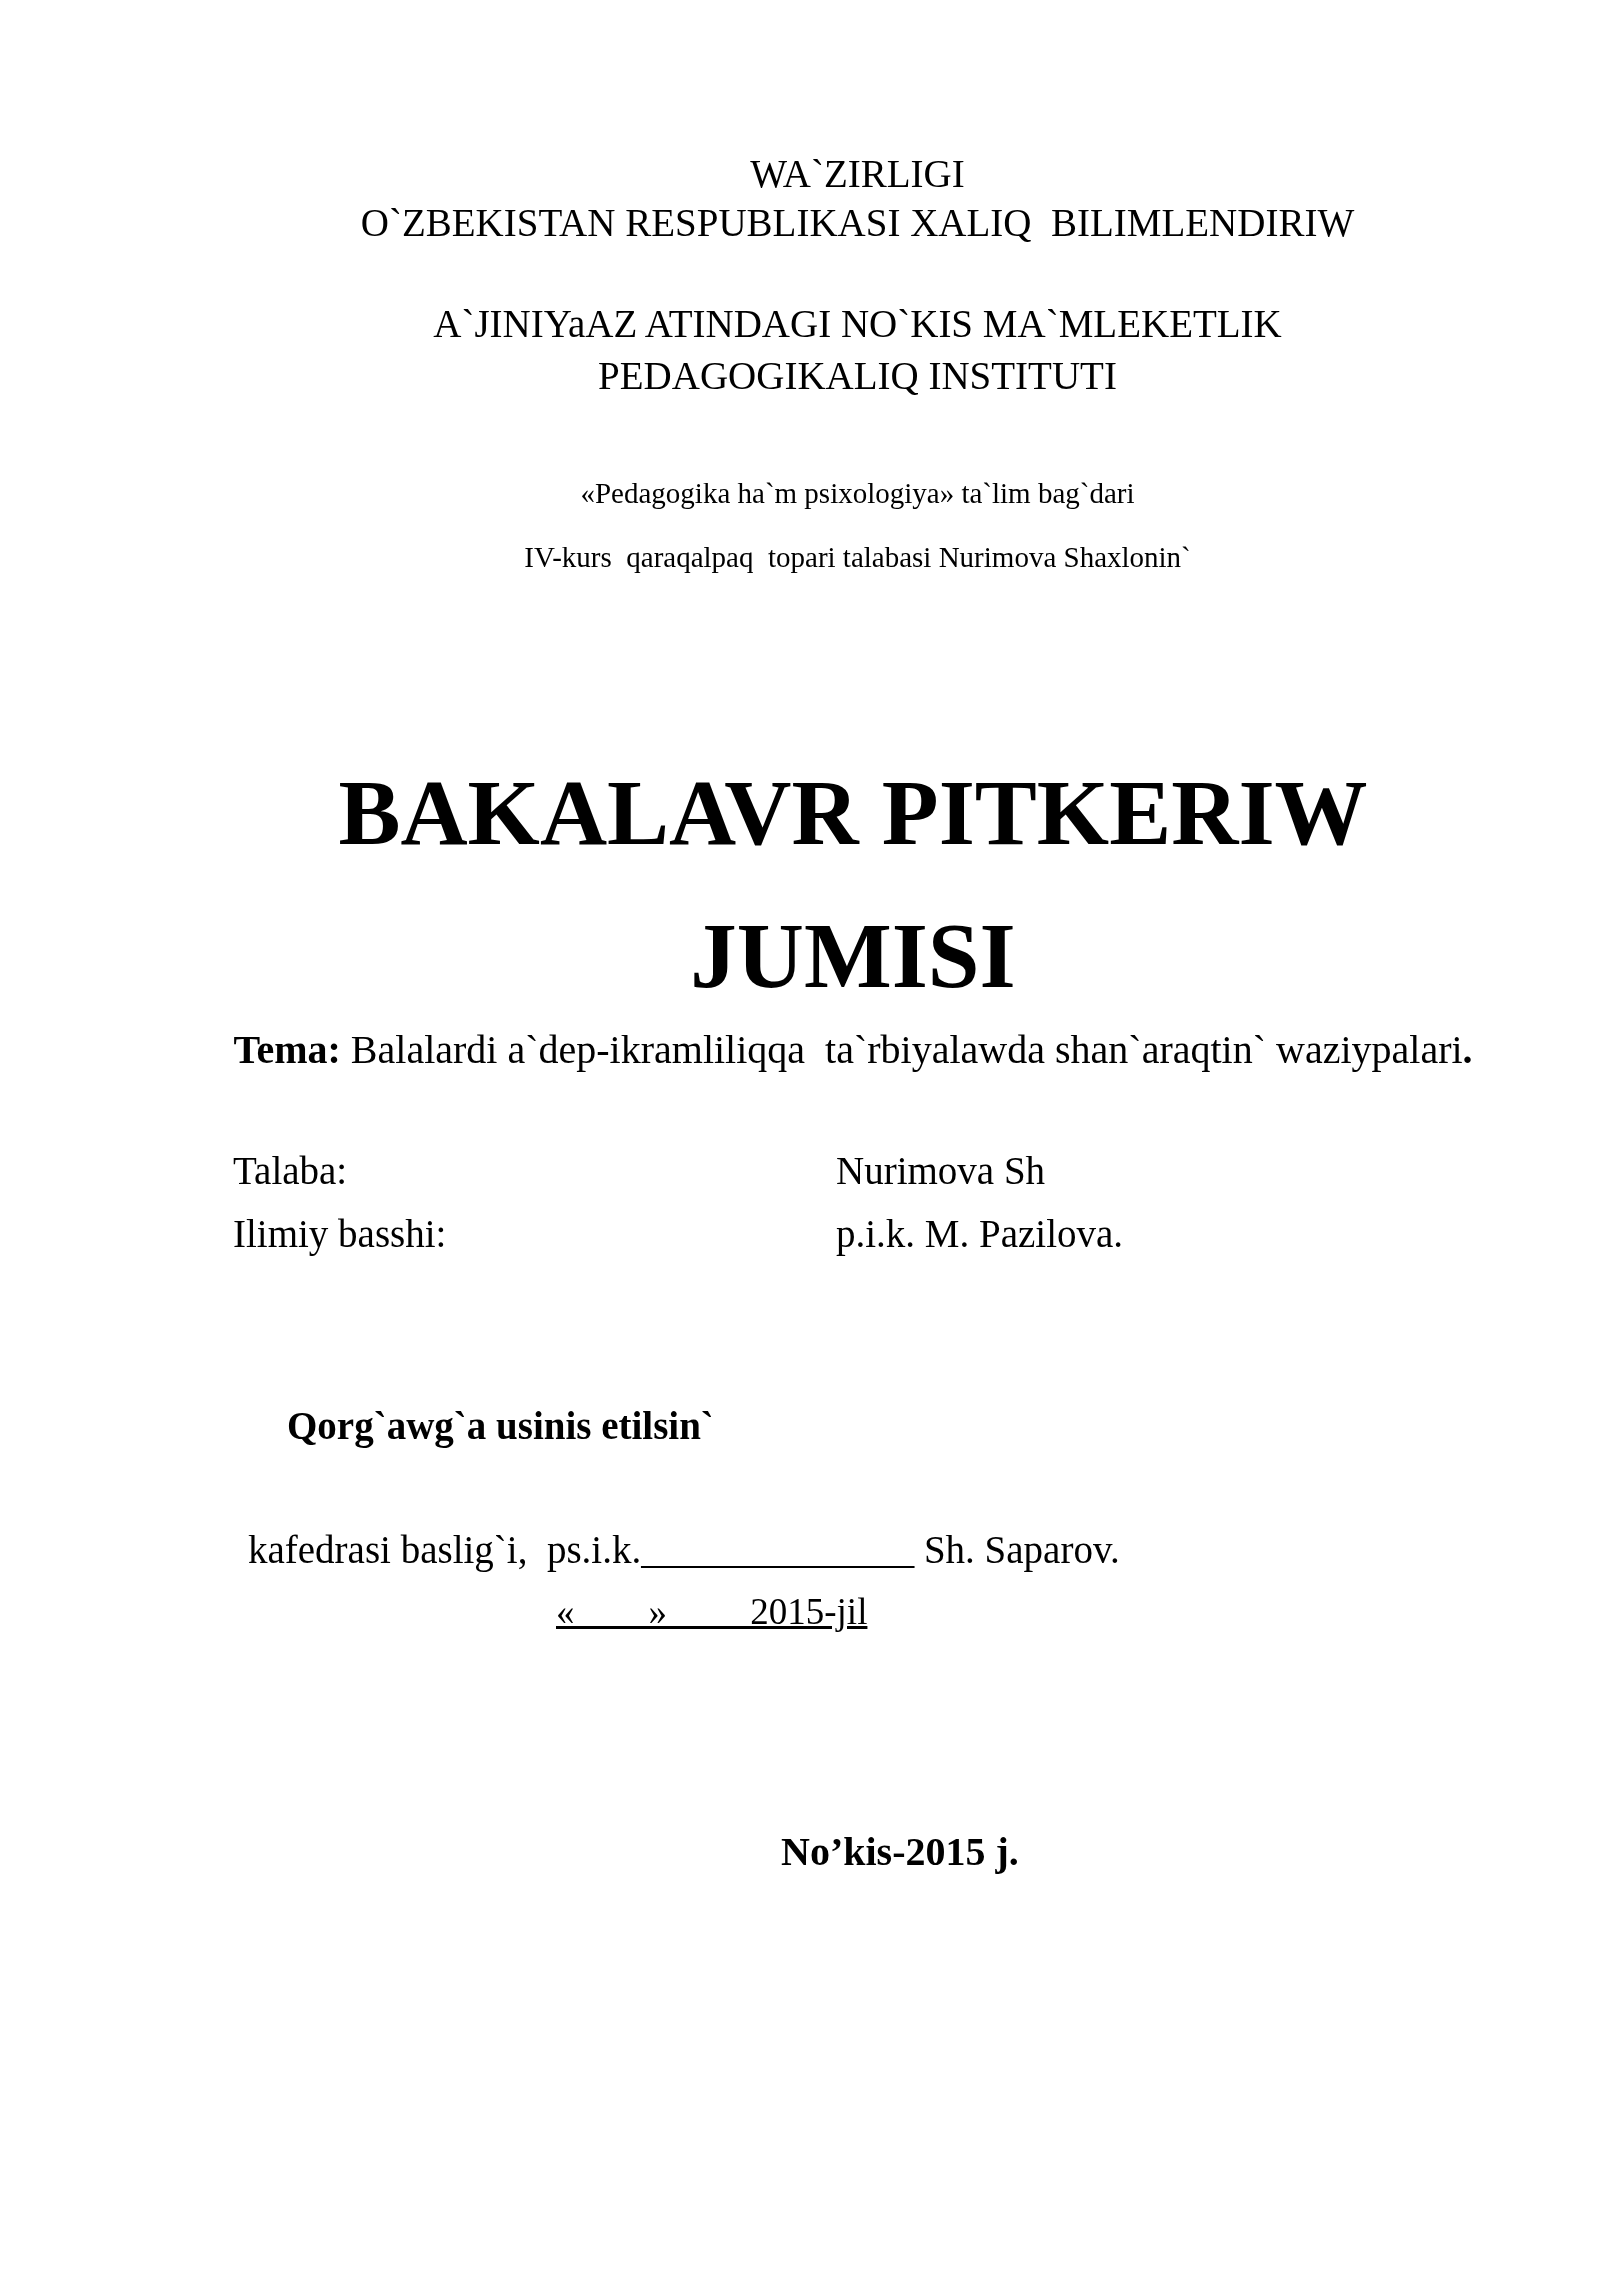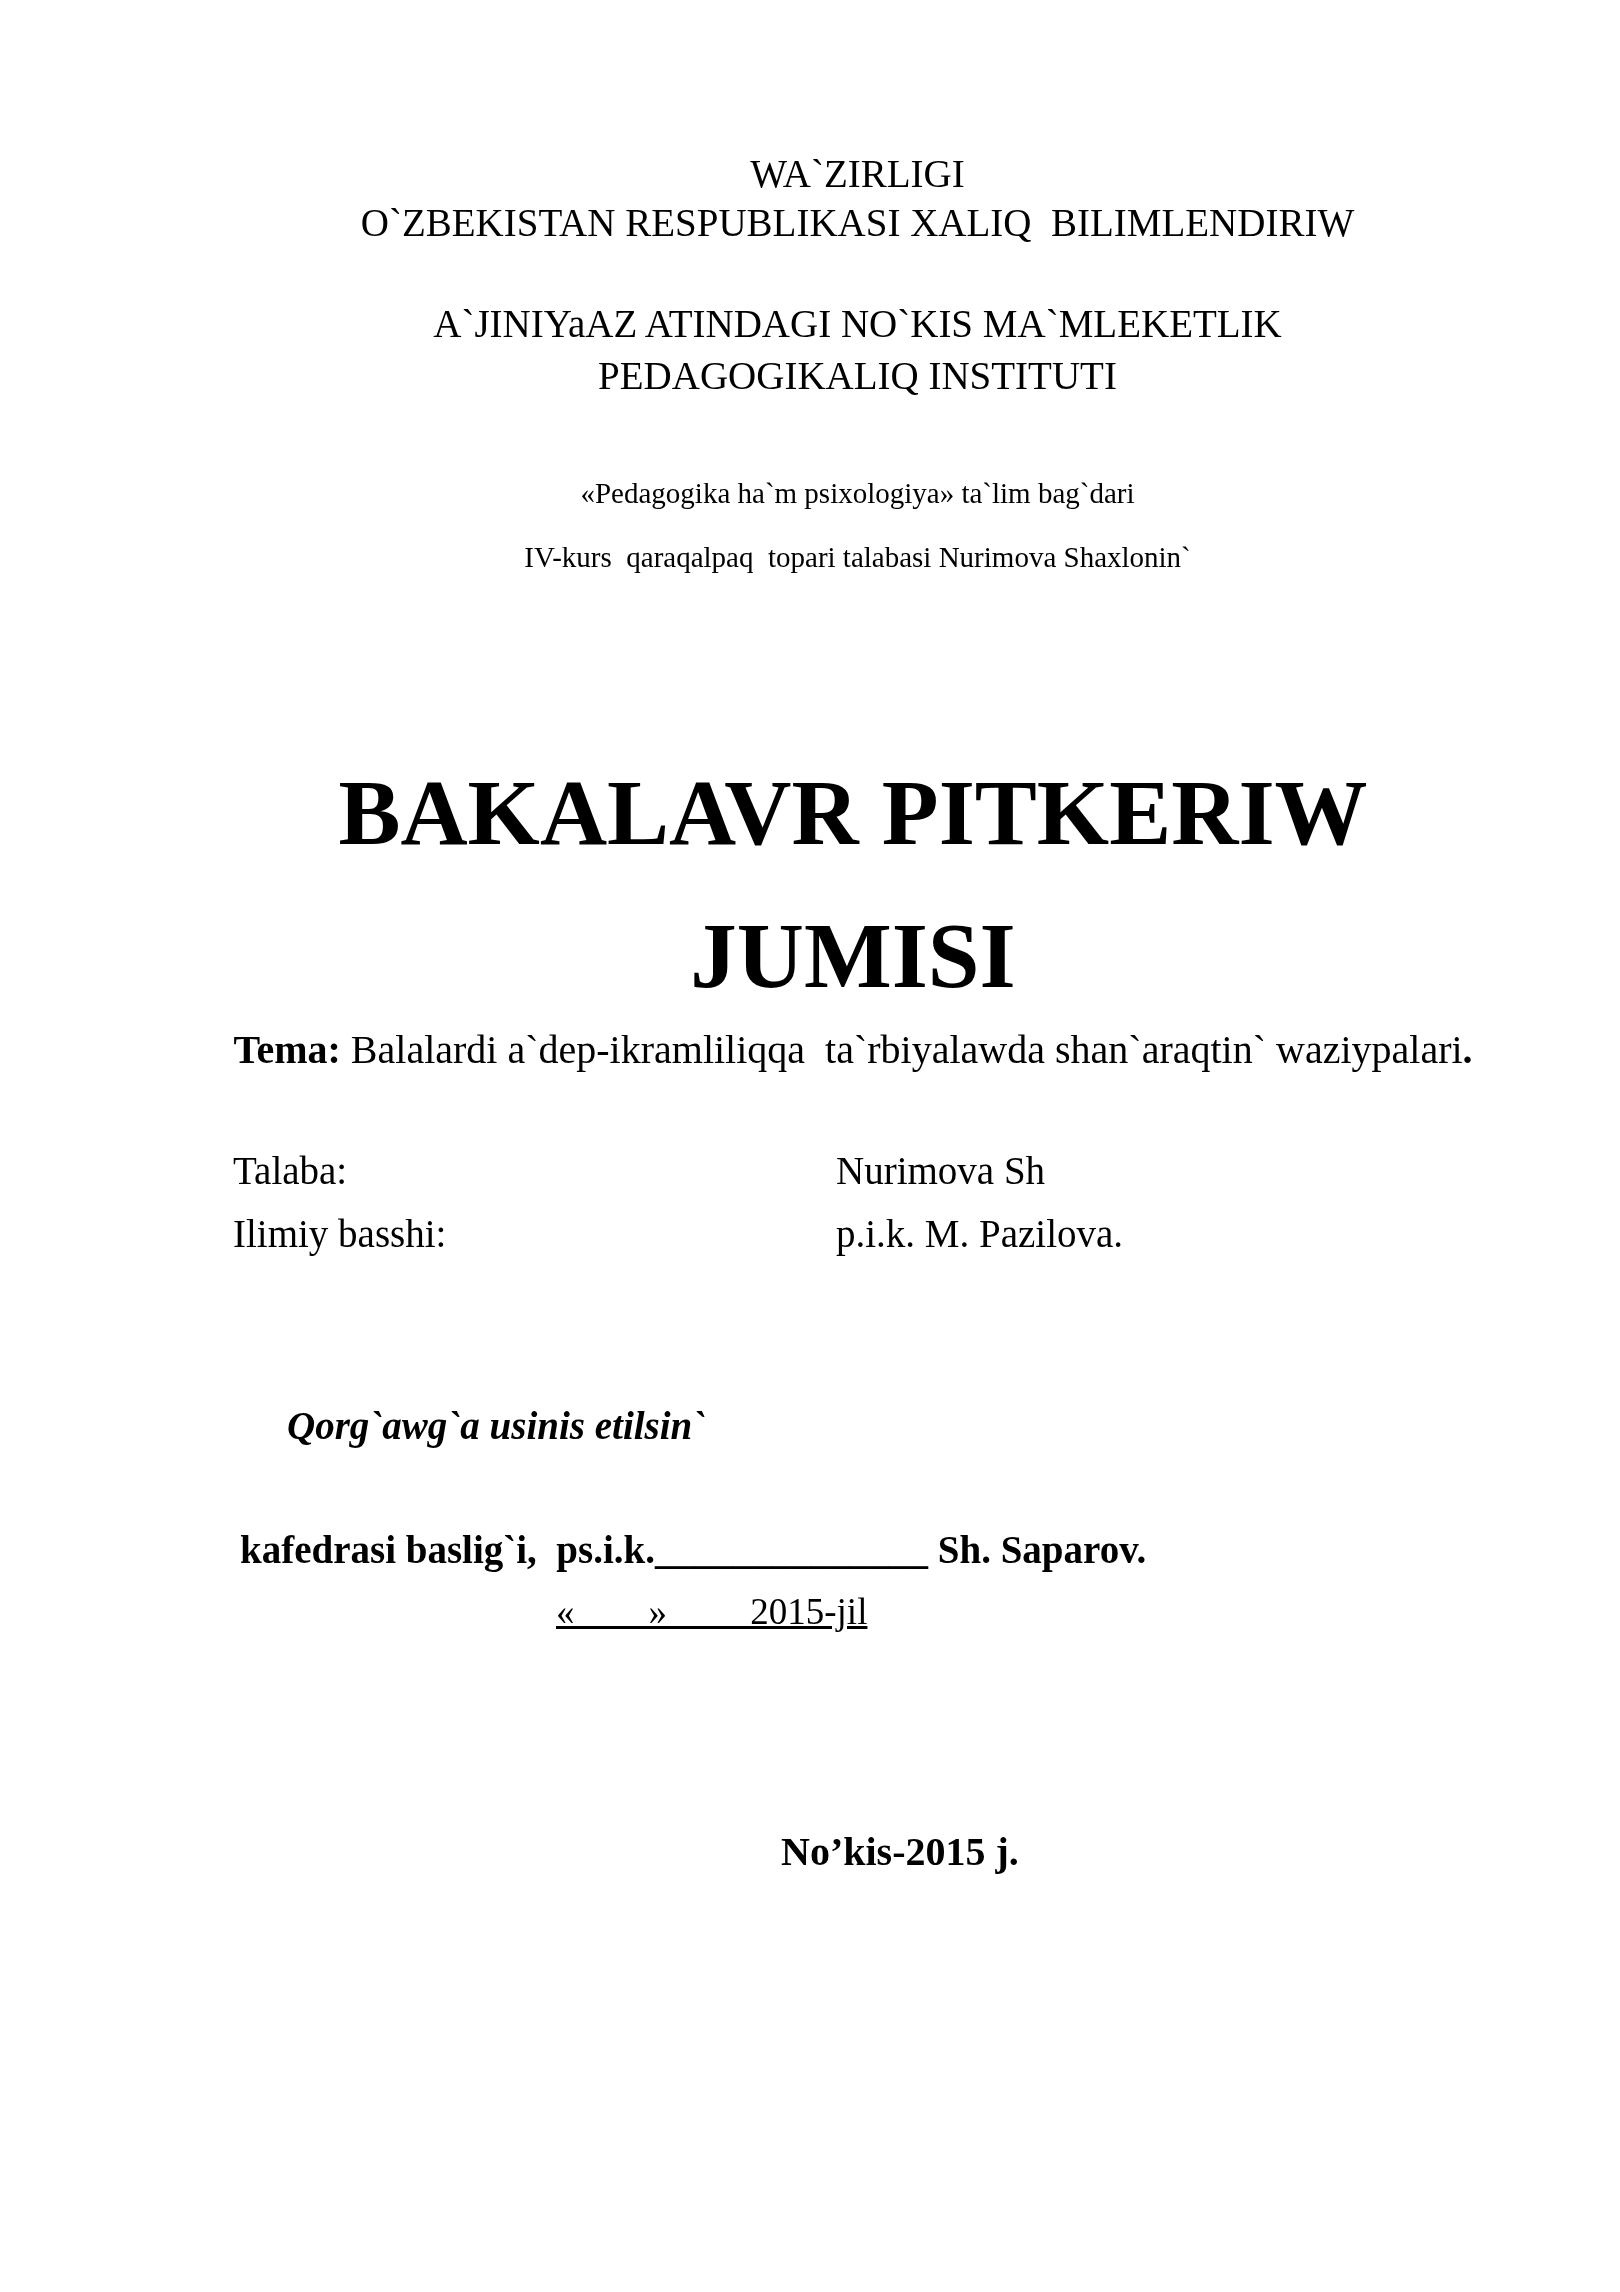--- a/index.html
+++ b/index.html
@@ -85,37 +85,35 @@
     top: 0;
     white-space: pre;
   }
   
   .approval-heading {
     left: 287px;
     top: 1402px;
     font-size: 39px;
     line-height: 47px;
     font-weight: bold;
-    font-style: italic;
     white-space: pre;
   }
   .approval-department {
     left: 239px;
     top: 1463px;
     font-size: 39px;
     line-height: 47px;
     white-space: pre;
   }
   .approval-headline {
-    left: 240px;
+    left: 248px;
     top: 1526px;
     font-size: 39px;
     line-height: 47px;
     white-space: pre;
-    font-weight: bold;
   }
   .approval-date {
     left: 556px;
     top: 1588px;
     font-size: 37px;
     line-height: 47px;
     white-space: pre;
     text-decoration: underline;
   }
   

